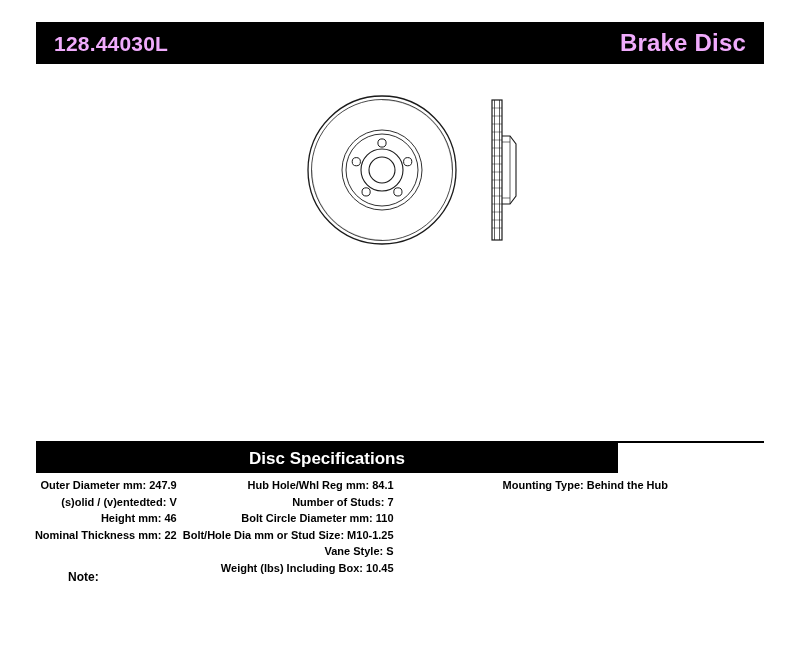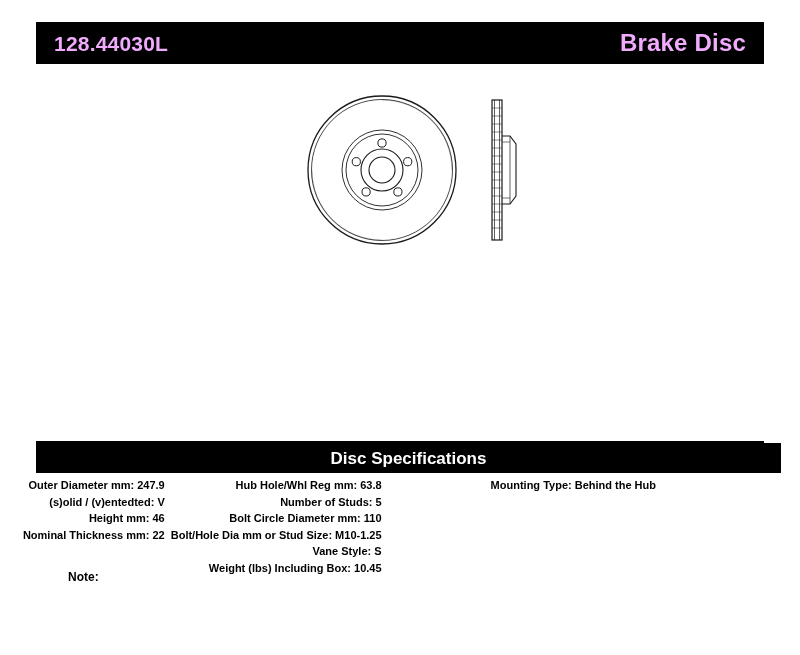--- a/index.html
+++ b/index.html
@@ -57,21 +57,21 @@
     position: absolute;
     left: 268px;
     top: 12px;
   }
 
   
   .specs-title-bar {
     position: absolute;
     left: 36px;
     top: 443px;
-    width: 745px;
+    width: 582px;
     height: 30px;
     background: #000000;
     display: flex;
     align-items: center;
     justify-content: center;
     box-sizing: border-box;
   }
   .specs-title {
     color: #ffffff;
     font-size: 17px;
@@ -83,21 +83,21 @@
     position: absolute;
     left: 36px;
     width: 728px;
     height: 2px;
     background: #000000;
   }
   .specs-rule.top { top: 441px; }
 
   .specs-columns {
     position: absolute;
-    left: 4px;
+    left: 16px;
     top: 477px;
     width: 668px;
     display: flex;
     align-items: flex-start;
   }
   .spec-col {
     box-sizing: border-box;
   }
   .spec-col.left {
     width: 200px;
@@ -206,22 +206,22 @@
 
 <div class="specs-columns">
   <div class="spec-col left">
     <div class="spec-line">Outer Diameter mm: 247.9</div>
     <div class="spec-line">(s)olid / (v)entedted: V</div>
     <div class="spec-line">Height mm: 46</div>
     <div class="spec-line">Nominal Thickness mm: 22</div>
   </div>
 
   <div class="spec-col middle">
-    <div class="spec-line">Hub Hole/Whl Reg mm: 63.8</div>
-    <div class="spec-line">Number of Studs: 5</div>
+    <div class="spec-line">Hub Hole/Whl Reg mm: 84.1</div>
+    <div class="spec-line">Number of Studs: 7</div>
     <div class="spec-line">Bolt Circle Diameter mm: 110</div>
     <div class="spec-line">Bolt/Hole Dia mm or Stud Size: M10-1.25</div>
     <div class="spec-line">Vane Style: S</div>
     <div class="spec-line">Weight (lbs) Including Box: 10.45</div>
   </div>
 
   <div class="spec-col right">
     <div class="spec-line">Mounting Type: Behind the Hub</div>
   </div>
 </div>

